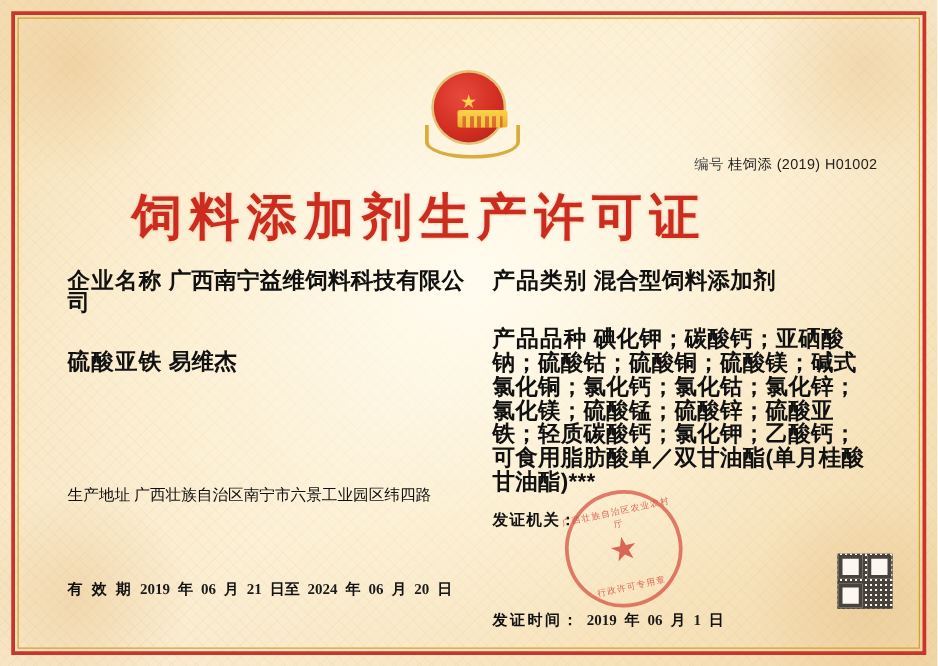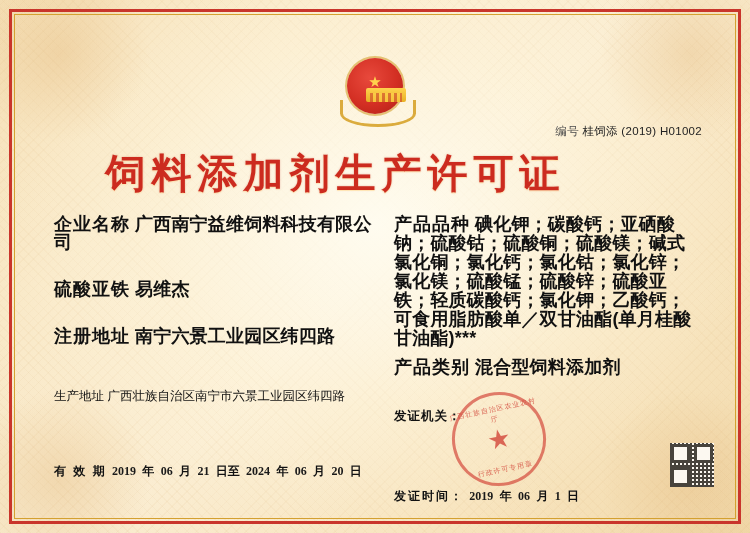--- a/index.html
+++ b/index.html
@@ -279,39 +279,35 @@
 
     <div class="col-left">
       <div class="field">
         <span class="k">企业名称</span>
         <span class="v">广西南宁益维饲料科技有限公司</span>
       </div>
       <div class="field">
         <span class="k">硫酸亚铁</span>
         <span class="v">易维杰</span>
       </div>
-      <div class="field">
-        <span class="k">注册地址</span>
-        <span class="v">南宁六景工业园区纬四路</span>
-      </div>
     </div>
 
     <div class="field-addr2">
       <span class="k">生产地址</span>
       <span class="v">广西壮族自治区南宁市六景工业园区纬四路</span>
     </div>
 
     <div class="col-right">
+      <div class="field">
+        <span class="k">产品类别</span>
+        <span class="v">混合型饲料添加剂</span>
+      </div>
       <div class="field field-products">
         <span class="k">产品品种</span>
         <span class="v">碘化钾；碳酸钙；亚硒酸钠；硫酸钴；硫酸铜；硫酸镁；碱式氯化铜；氯化钙；氯化钴；氯化锌；氯化镁；硫酸锰；硫酸锌；硫酸亚铁；轻质碳酸钙；氯化钾；乙酸钙；可食用脂肪酸单／双甘油酯(单月桂酸甘油酯)***</span>
-      </div>
-      <div class="field">
-        <span class="k">产品类别</span>
-        <span class="v">混合型饲料添加剂</span>
       </div>
     </div>
 
     <div class="issuer">发证机关：</div>
 
     <div class="seal">
       <div class="seal-text-top">广西壮族自治区农业农村厅</div>
       <div class="seal-star">★</div>
       <div class="seal-text-bottom">行政许可专用章</div>
     </div>

